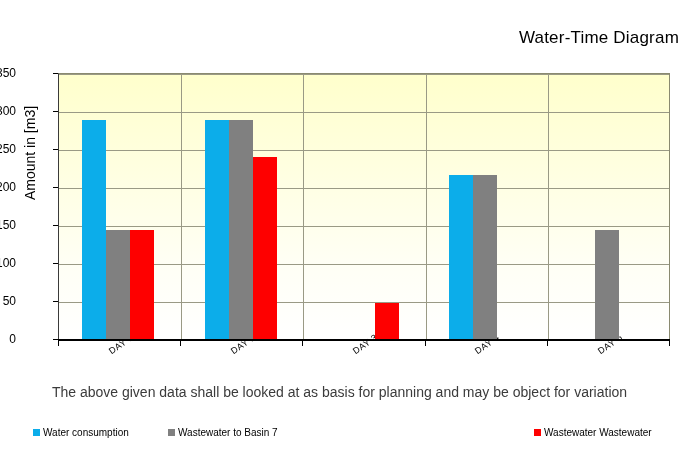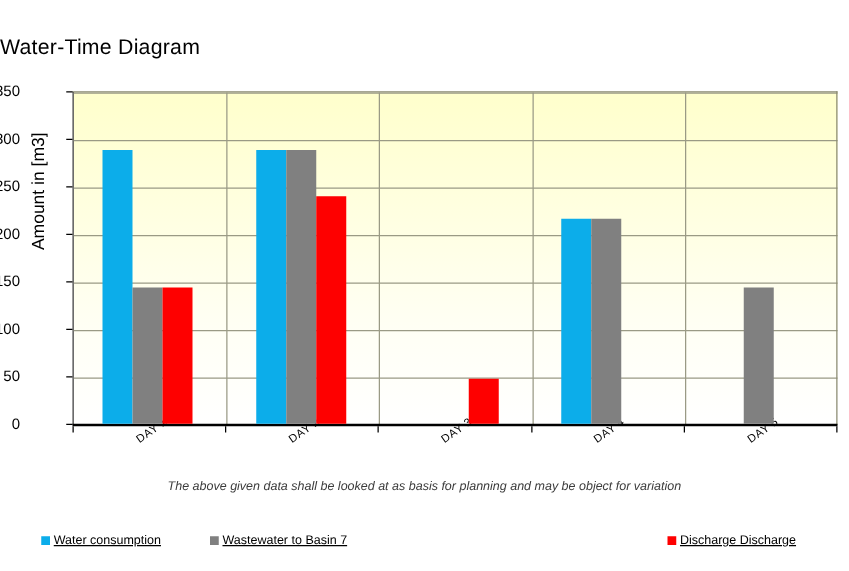--- a/index.html
+++ b/index.html
@@ -23,21 +23,21 @@
     width: 679px;
     height: 457px;
   }
 
   
   #chart-title {
     position: absolute;
     left: 0;
     top: 28px;
     width: 679px;
-    text-align: left;
+    text-align: right;
     font-size: 17px;
     font-weight: normal;
     letter-spacing: 0.2px;
     color: #000;
   }
 
   
   #y-axis-title {
     position: absolute;
     left: -70px;
@@ -152,42 +152,40 @@
     height: 266px;
   }
 
   
   #footnote {
     position: absolute;
     left: 0;
     top: 384px;
     width: 679px;
     text-align: center;
-    font-size: 10px;
+    font-size: 14px;
     color: #3b3b3b;
-    font-style: italic;
   }
 
   
   #legend {
     position: absolute;
     left: 0;
     top: 427px;
     width: 679px;
     height: 16px;
   }
   .legend-item {
     position: absolute;
     top: 0;
     display: flex;
     align-items: center;
     font-size: 10px;
     color: #000;
     white-space: nowrap;
-    text-decoration: underline;
   }
   .legend-swatch {
     width: 7px;
     height: 7px;
     margin-right: 3px;
     flex: 0 0 auto;
   }
 </style>
 </head>
 <body>
@@ -270,17 +268,17 @@
       <div class="legend-item" style="left: 33px;">
         <span class="legend-swatch" style="background: rgb(12, 173, 234);"></span>
         <span>Water consumption</span>
       </div>
       <div class="legend-item" style="left: 168px;">
         <span class="legend-swatch" style="background: rgb(128, 128, 128);"></span>
         <span>Wastewater to Basin 7</span>
       </div>
       <div class="legend-item" style="left: 534px;">
         <span class="legend-swatch" style="background: rgb(254, 0, 0);"></span>
-        <span>Discharge Discharge</span>
+        <span>Wastewater Wastewater</span>
       </div>
     </div>
 
 </div>
 
 </body></html>

